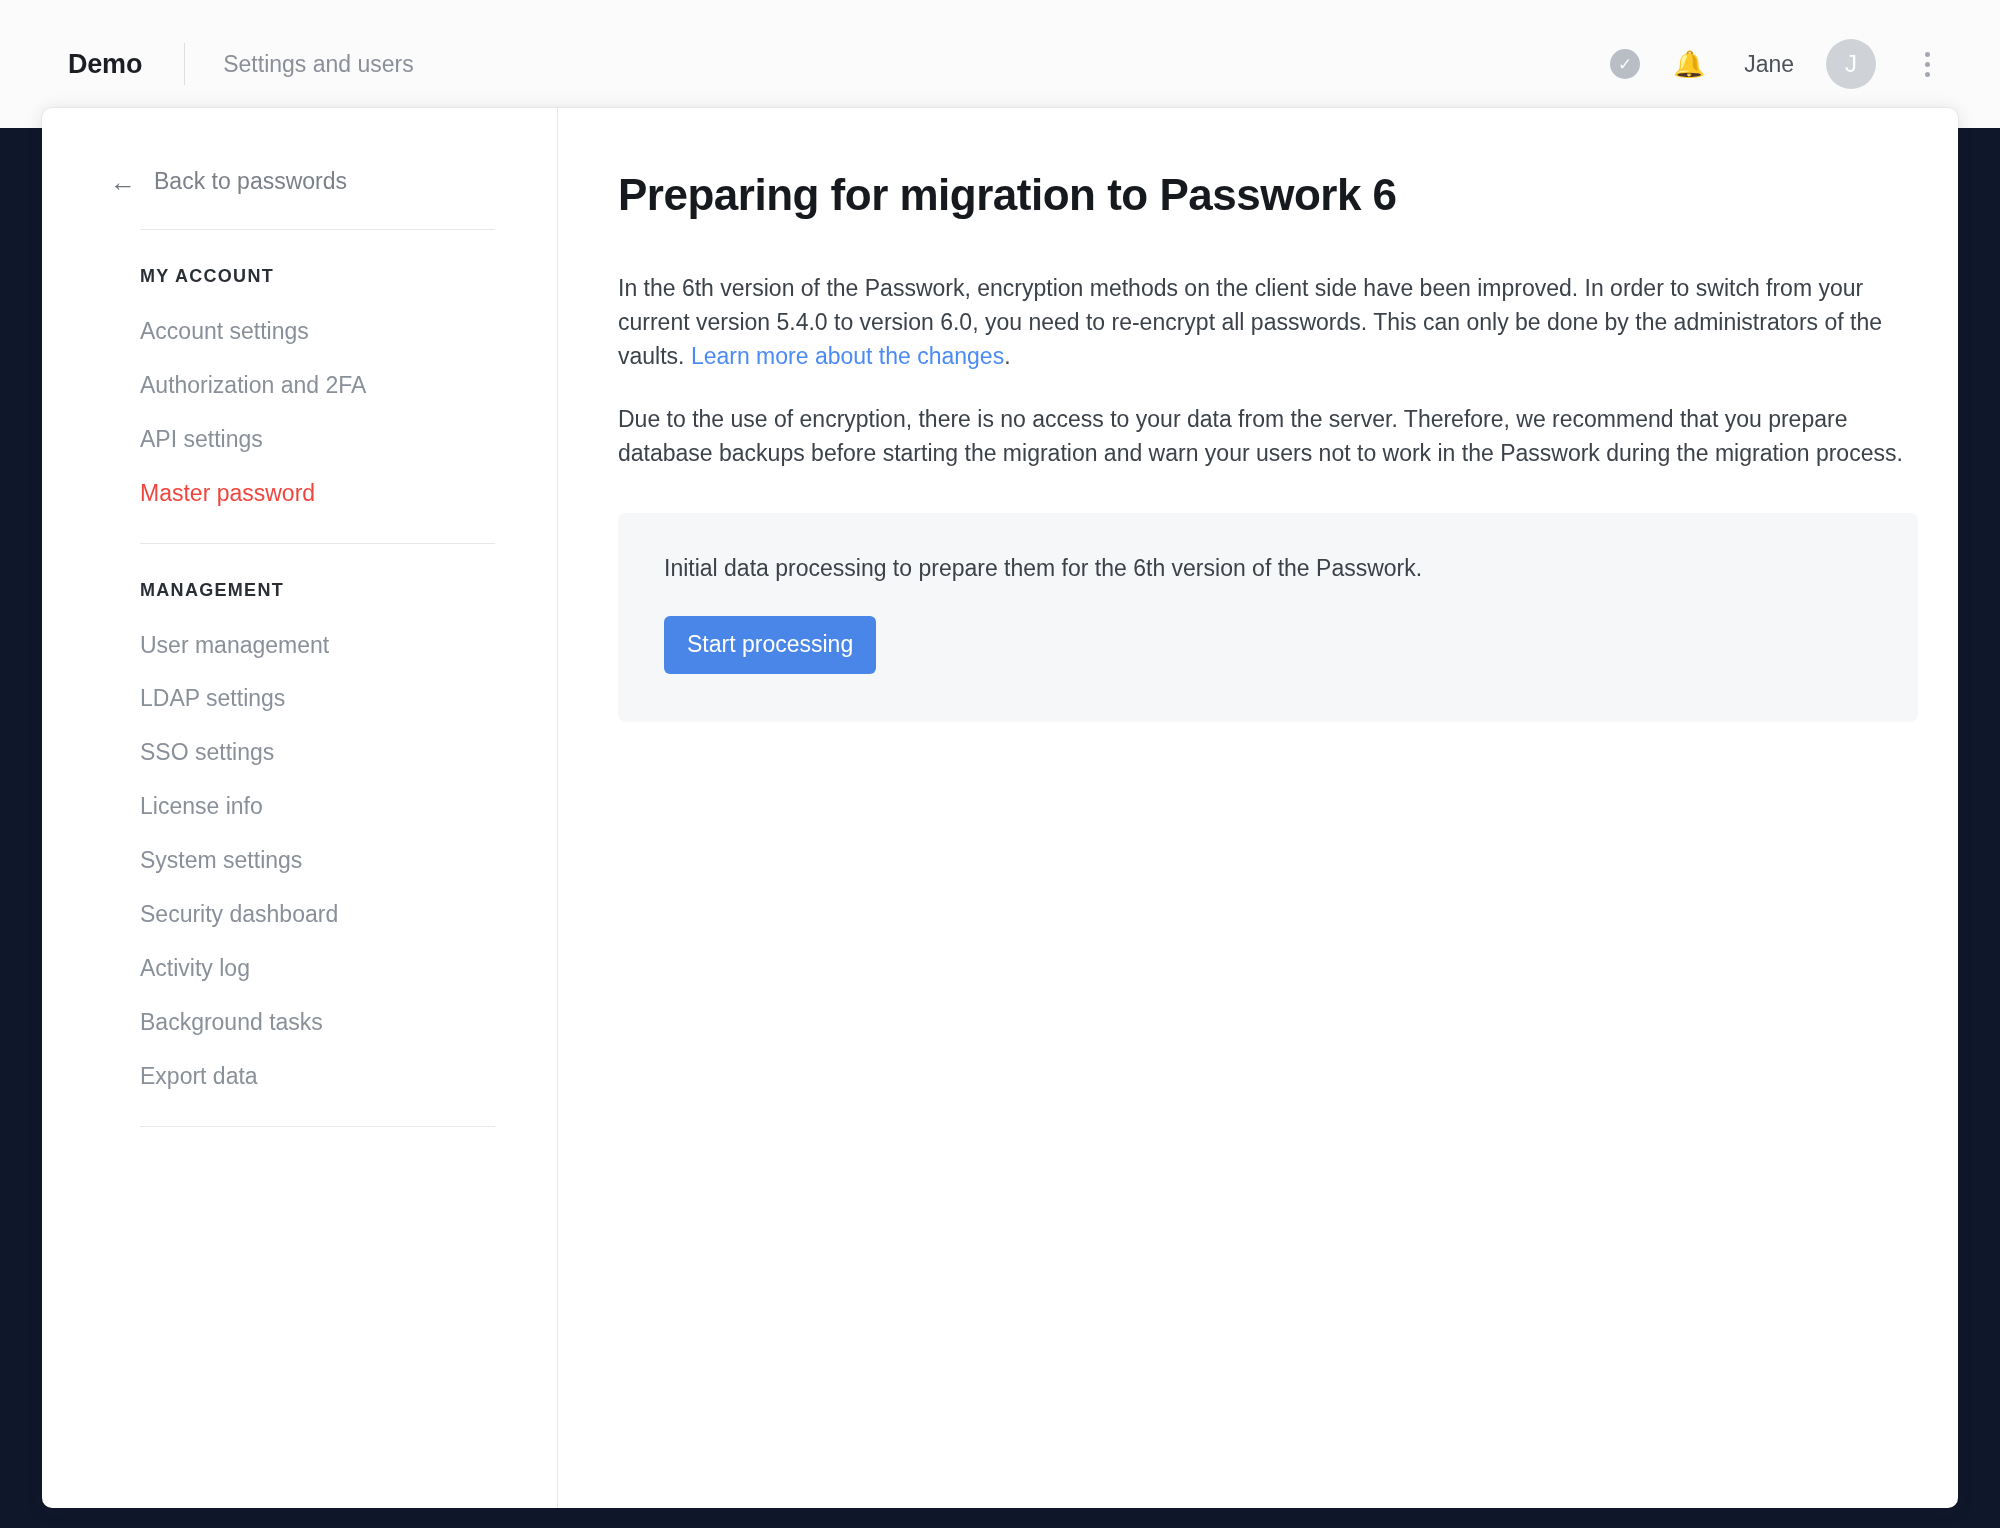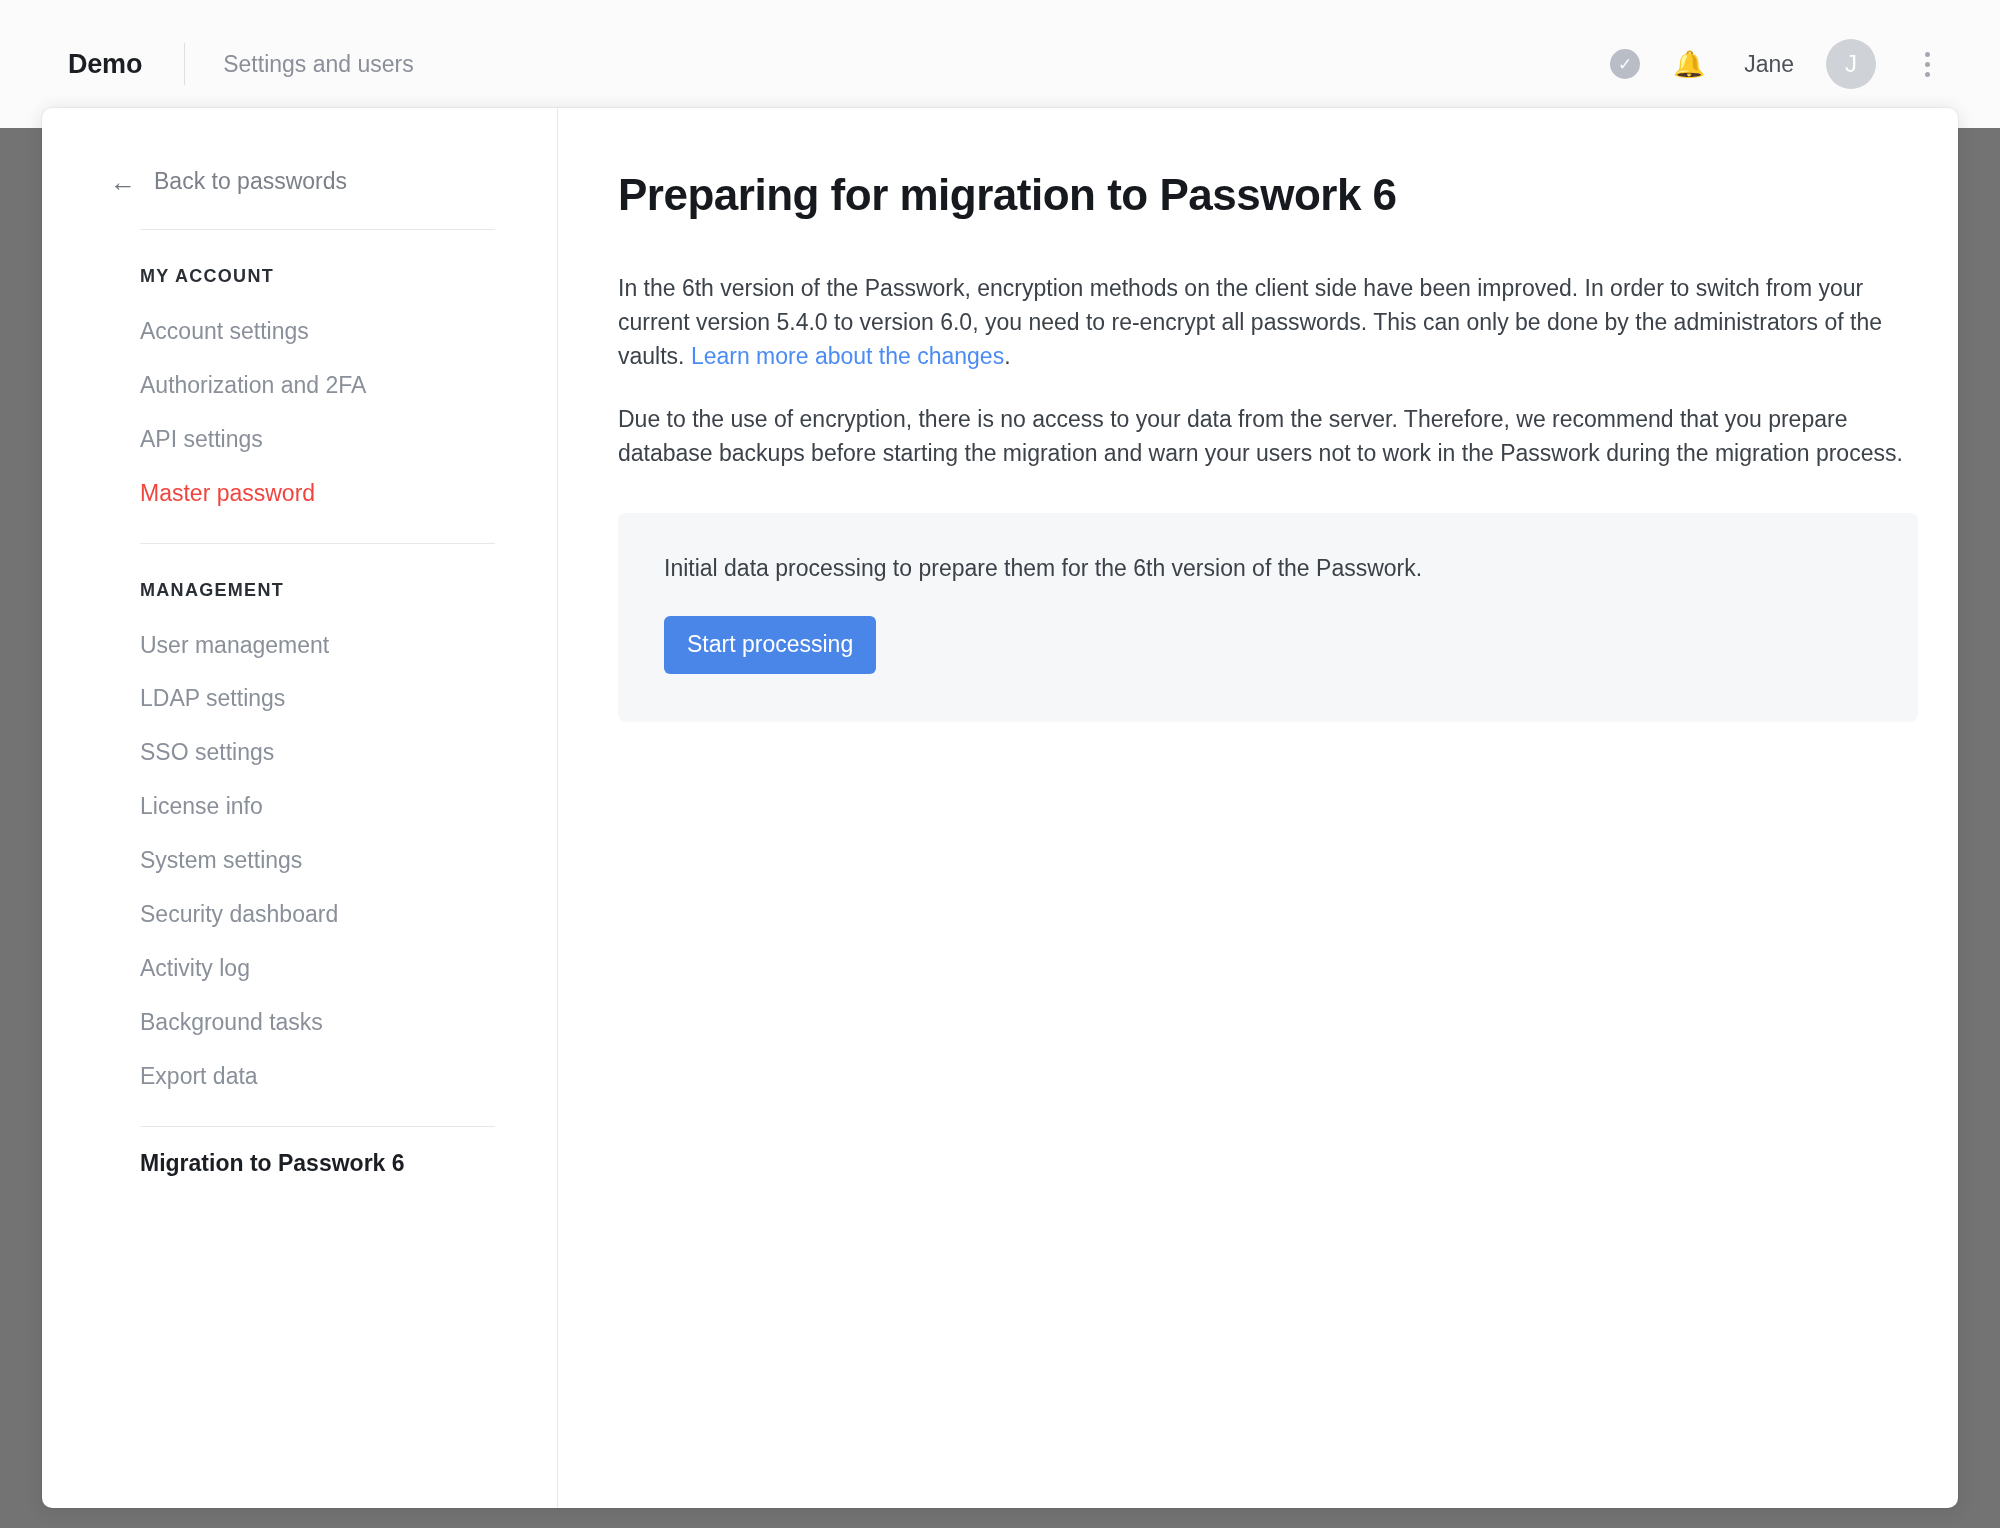--- a/index.html
+++ b/index.html
@@ -9,21 +9,21 @@
     width: 2000px;
     height: 1528px;
     background: #ffffff;
     font-family: "Liberation Sans", sans-serif;
     -webkit-font-smoothing: antialiased;
   }
   .app {
     position: relative;
     width: 2000px;
     height: 1528px;
-    background: #737373;
+    background: #0f172a;
     overflow: hidden;
   }
 
   
   .topbar {
     position: absolute;
     left: 0; top: 0;
     width: 2000px;
     height: 128px;
     background: #fbfbfc;
@@ -292,21 +292,20 @@
       <div class="side-item">System settings</div>
       <div class="side-item">Security dashboard</div>
       <div class="side-item">Activity log</div>
       <div class="side-item">Background tasks</div>
       <div class="side-item">Export data</div>
 
       <div class="gap-md"></div>
       <div class="side-divider"></div>
       <div class="gap-sm"></div>
 
-      <div class="side-item active">Migration to Passwork 6</div>
     </div>
 
     <div class="main">
       <h1 class="page-title">Preparing for migration to Passwork 6</h1>
 
       <p class="para"><span>In the 6th version of the Passwork, encryption methods on the client side have been improved. In order to switch from your current version 5.4.0 to version 6.0, you need to re-encrypt all passwords. This can only be done by the administrators of the vaults. </span><a class="link" href="#">Learn more about the changes</a><span>.</span></p>
 
       <p class="para">Due to the use of encryption, there is no access to your data from the server. Therefore, we recommend that you prepare database backups before starting the migration and warn your users not to work in the Passwork during the migration process.</p>
 
       <div class="panel">

